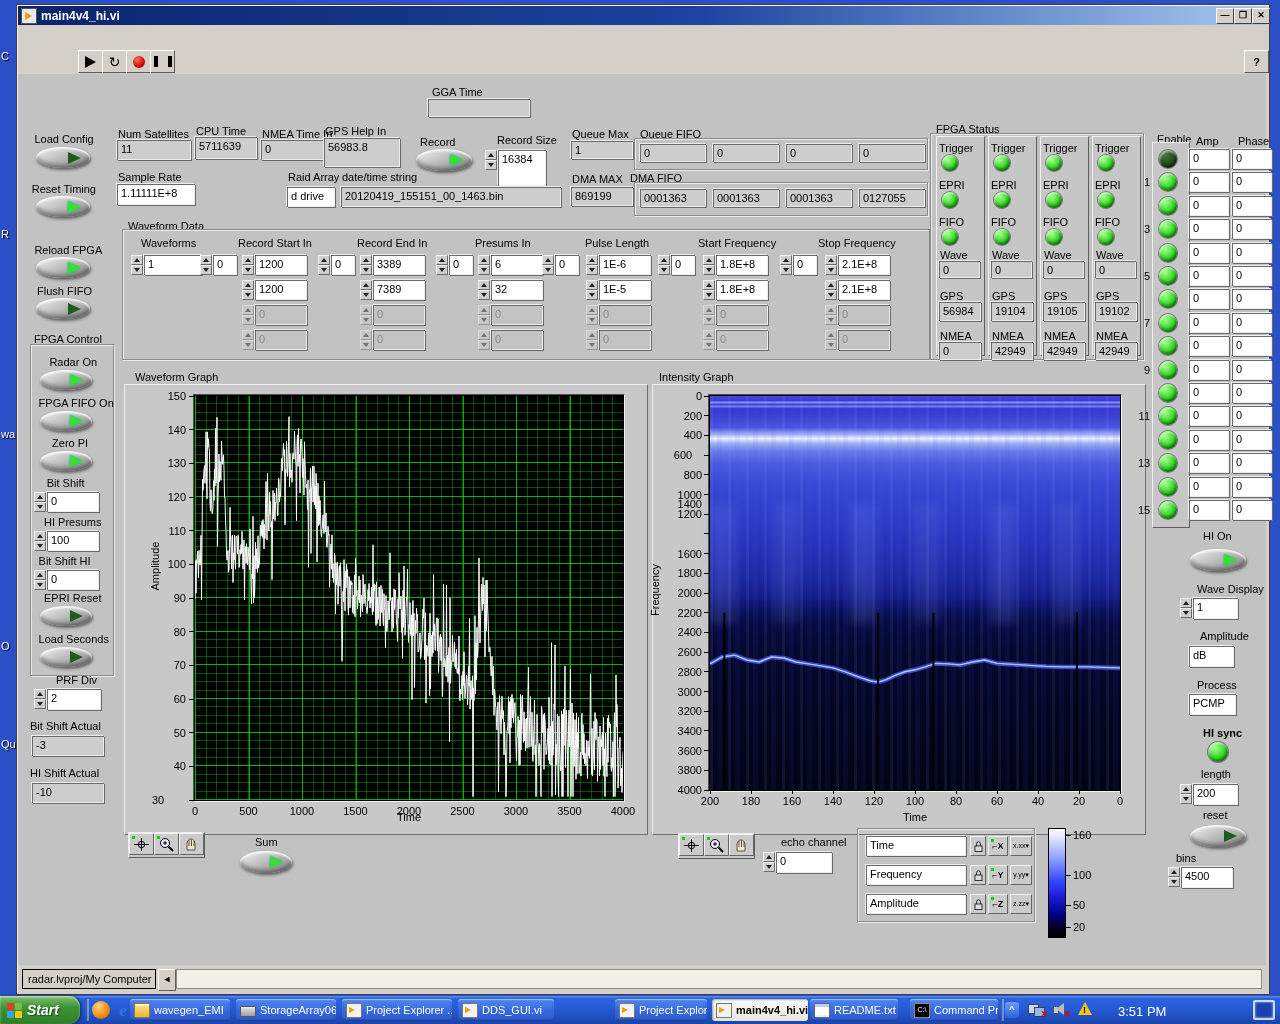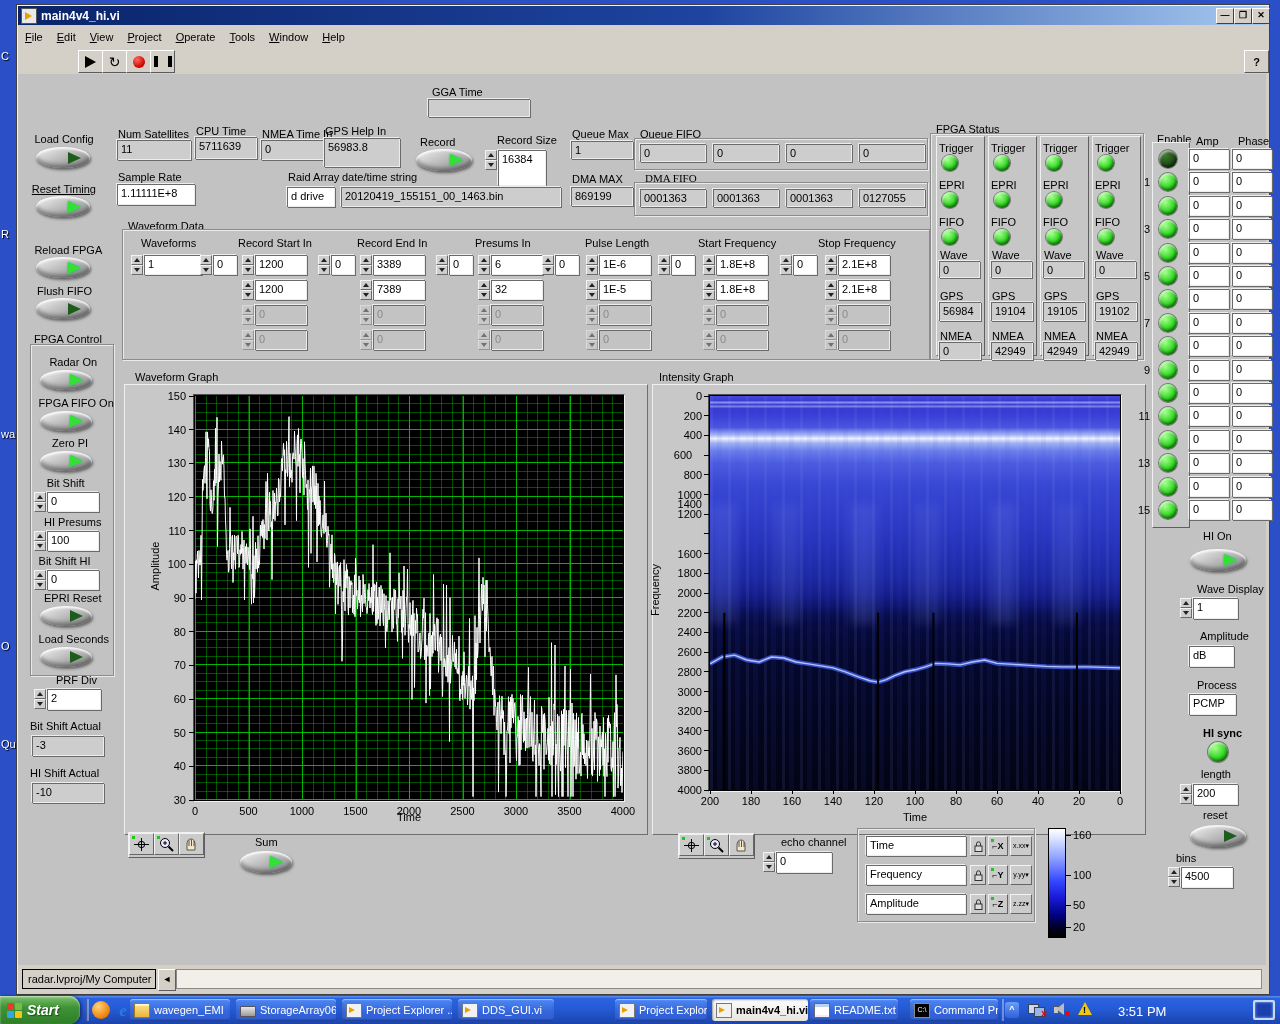--- a/index.html
+++ b/index.html
@@ -118,30 +118,20 @@
   <div id="winframe"></div>
   <div id="titlebar">
     <span class="lvicon">
         <i></i>
       </span>
     <span class="ttl">main4v4_hi.vi</span>
   </div>
   <div class="wbtn" style="left:1216px;top:8px;">—</div>
   <div class="wbtn" style="left:1234px;top:8px;">❐</div>
   <div class="wbtn" style="left:1252px;top:8px;">✕</div>
-  <div id="menubar">
-      <div class="menu-item">File</div>
-      <div class="menu-item">Edit</div>
-      <div class="menu-item">View</div>
-      <div class="menu-item">Project</div>
-      <div class="menu-item">Operate</div>
-      <div class="menu-item">Tools</div>
-      <div class="menu-item">Window</div>
-      <div class="menu-item">Help</div>
-    </div>
   <div id="toolbar">
     <div class="tbtn" style="left:60px;">
         <span class="runarr"></span>
       </div>
     <div class="tbtn" style="left:84px;">
         <span style="font-size:14px;">↻</span>
       </div>
     <div class="tbtn" style="left:108px;">
         <span class="abortdot"></span>
       </div>
@@ -221,31 +211,31 @@
       <div class="fld ind" style="left:786px;top:144px;width:66px;height:18px;">0</div>
       <div class="fld ind" style="left:859px;top:144px;width:66px;height:18px;">0</div>
       <div class="lbl" style="left:118px;top:171px;">Sample Rate</div>
       <div class="fld" style="left:117px;top:184px;width:78px;height:21px;">1.11111E+8</div>
       <div class="lbl" style="left:288px;top:171px;">Raid Array</div>
       <div class="fld" style="left:287px;top:187px;width:48px;height:20px;">d drive</div>
       <div class="lbl" style="left:342px;top:171px;">date/time string</div>
       <div class="fld ind" style="left:341px;top:187px;width:220px;height:20px;">20120419_155151_00_1463.bin</div>
       <div class="lbl" style="left:572px;top:173px;">DMA MAX</div>
       <div class="fld ind" style="left:571px;top:187px;width:62px;height:19px;">869199</div>
-      <div class="lbl" style="left:645px;top:172px;font-family:Liberation Serif, serif;">DMA FIFO</div>
+      <div class="lbl" style="left:630px;top:172px;">DMA FIFO</div>
       <div class="grp" style="left:634px;top:182px;width:292px;height:32px;"></div>
       <div class="fld ind" style="left:640px;top:189px;width:66px;height:18px;">0001363</div>
       <div class="fld ind" style="left:713px;top:189px;width:66px;height:18px;">0001363</div>
       <div class="fld ind" style="left:786px;top:189px;width:66px;height:18px;">0001363</div>
       <div class="fld ind" style="left:859px;top:189px;width:66px;height:18px;">0127055</div>
       <div class="lbl" style="left:34.4px;top:133px;text-align:right;">Load Config</div>
       <div class="oval" style="left:36px;top:147px;width:54px;height:21px;">
         <div class="arr off"></div>
       </div>
-      <div class="lbl" style="left:31.799999999999997px;top:183px;text-decoration:underline;">Reset Timing</div>
+      <div class="lbl" style="left:31.799999999999997px;top:183px;">Reset Timing</div>
       <div class="oval" style="left:36px;top:196px;width:54px;height:21px;">
         <div class="arr on"></div>
       </div>
       <div class="lbl" style="left:34.4px;top:244px;">Reload FPGA</div>
       <div class="oval" style="left:36px;top:257px;width:54px;height:21px;">
         <div class="arr on"></div>
       </div>
       <div class="lbl" style="left:37px;top:285px;">Flush FIFO</div>
       <div class="oval" style="left:36px;top:298px;width:54px;height:21px;">
         <div class="arr off"></div>
@@ -779,21 +769,21 @@
       <div class="lbl" style="left:152px;top:625.6666666666666px;width:34px;text-align:right;">80</div>
       <div class="tickdash" style="left:189px;top:631.1666666666666px;width:5px;height:1px;"></div>
       <div class="lbl" style="left:152px;top:659.3333333333333px;width:34px;text-align:right;">70</div>
       <div class="tickdash" style="left:189px;top:664.8333333333333px;width:5px;height:1px;"></div>
       <div class="lbl" style="left:152px;top:693px;width:34px;text-align:right;">60</div>
       <div class="tickdash" style="left:189px;top:698.5px;width:5px;height:1px;"></div>
       <div class="lbl" style="left:152px;top:726.6666666666666px;width:34px;text-align:right;">50</div>
       <div class="tickdash" style="left:189px;top:732.1666666666666px;width:5px;height:1px;"></div>
       <div class="lbl" style="left:152px;top:760.3333333333333px;width:34px;text-align:right;">40</div>
       <div class="tickdash" style="left:189px;top:765.8333333333333px;width:5px;height:1px;"></div>
-      <div class="lbl" style="left:152px;top:794px;width:34px;text-align:right;">30</div>
+      <div class="lbl" style="left:152px;top:794px;width:34px;text-align:left;">30</div>
       <div class="tickdash" style="left:189px;top:799.5px;width:5px;height:1px;"></div>
       <div class="lbl" style="left:175px;top:805px;width:40px;text-align:center;">0</div>
       <div class="lbl" style="left:228.5px;top:805px;width:40px;text-align:center;">500</div>
       <div class="lbl" style="left:282px;top:805px;width:40px;text-align:center;">1000</div>
       <div class="lbl" style="left:335.5px;top:805px;width:40px;text-align:center;">1500</div>
       <div class="lbl" style="left:389px;top:805px;width:40px;text-align:center;">2000</div>
       <div class="lbl" style="left:442.5px;top:805px;width:40px;text-align:center;">2500</div>
       <div class="lbl" style="left:496px;top:805px;width:40px;text-align:center;">3000</div>
       <div class="lbl" style="left:549.5px;top:805px;width:40px;text-align:center;">3500</div>
       <div class="lbl" style="left:603px;top:805px;width:40px;text-align:center;">4000</div>

